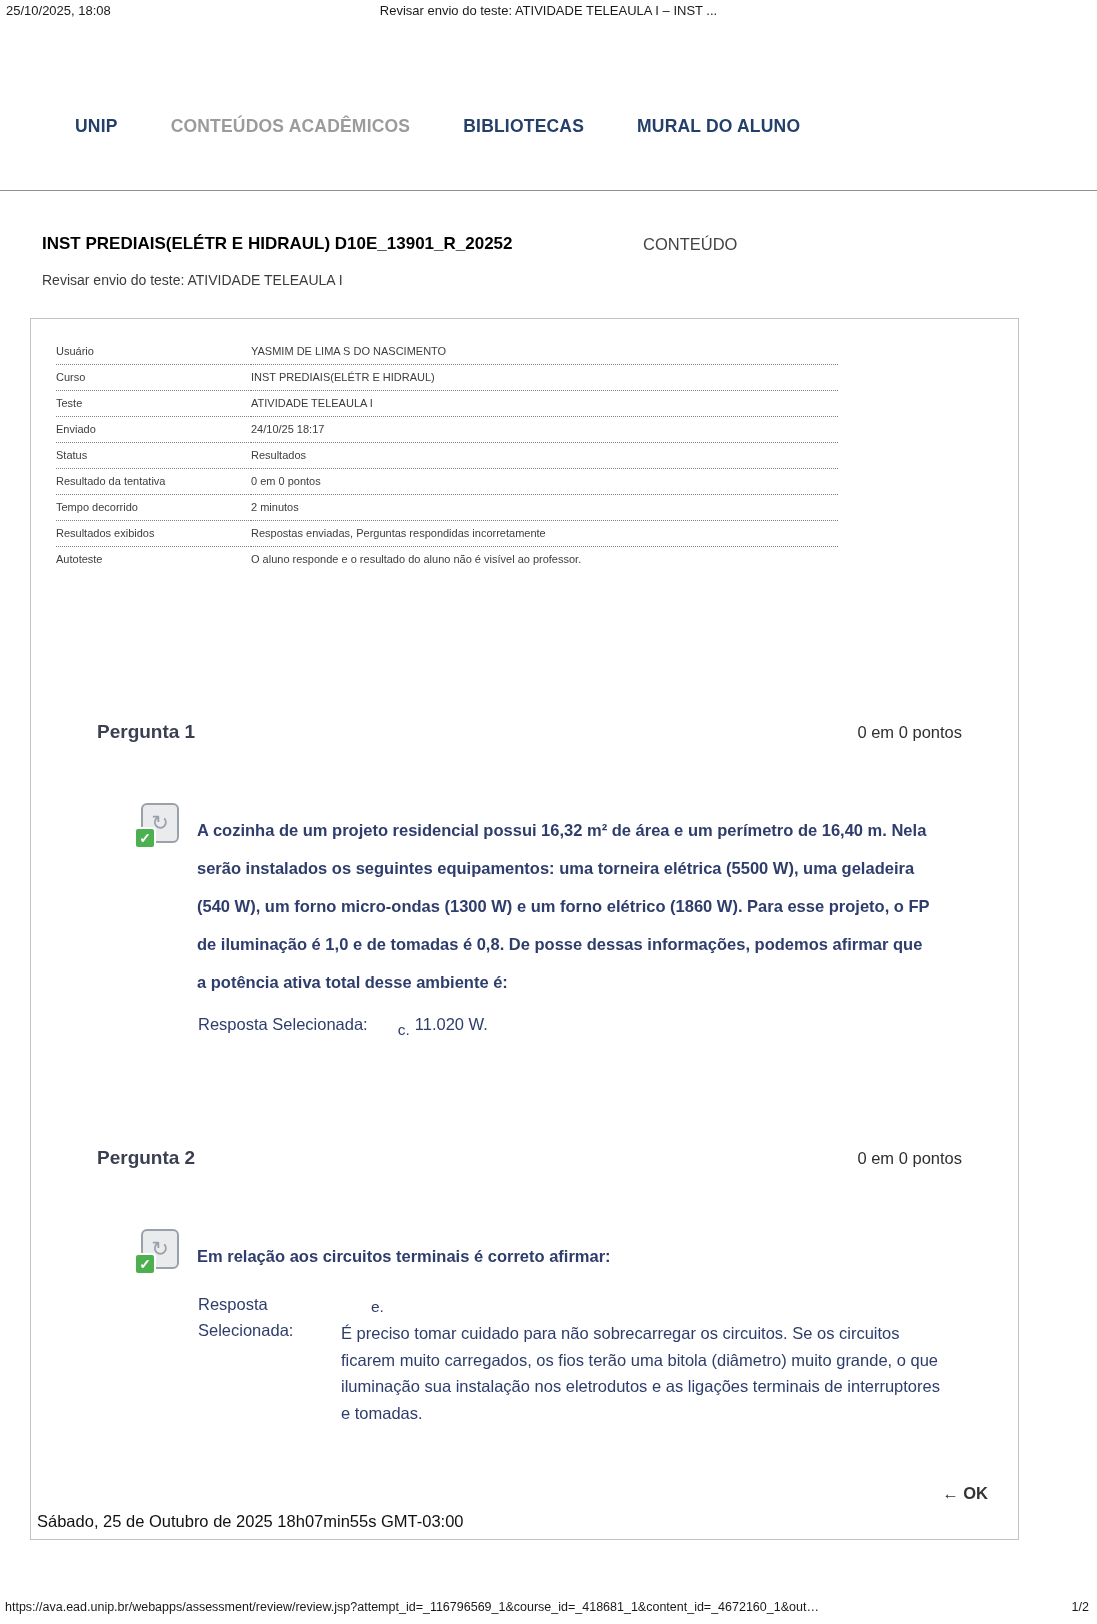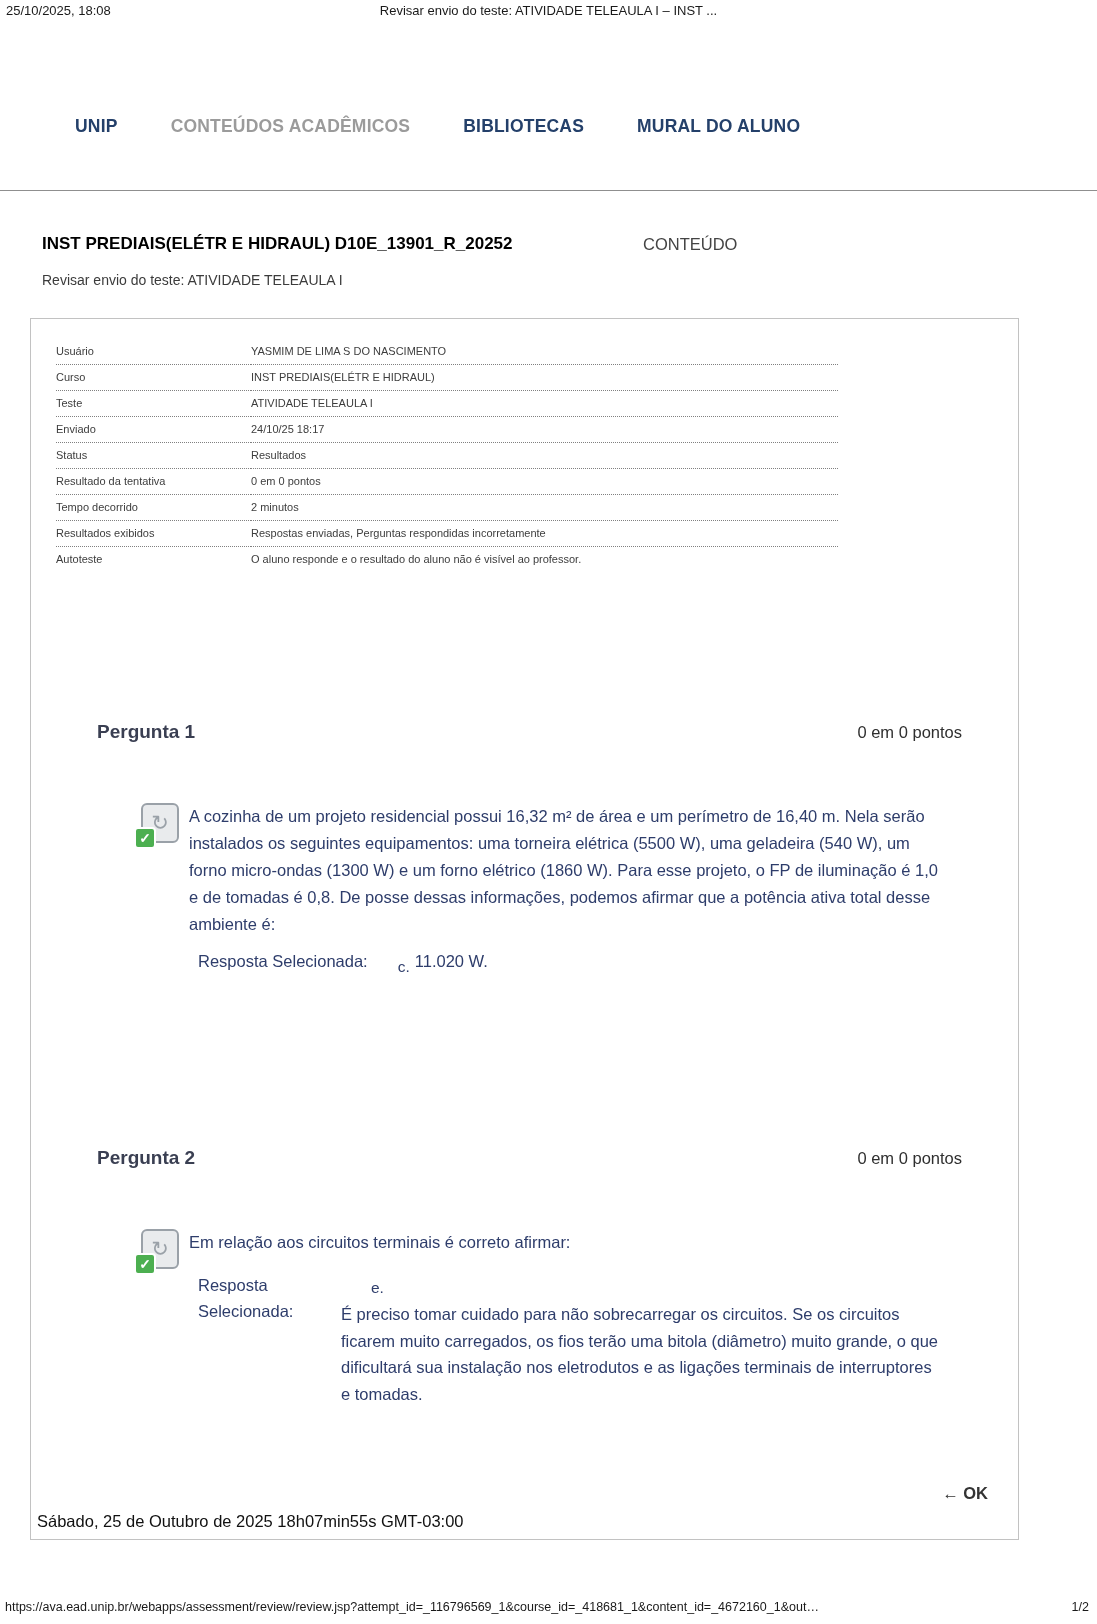--- a/index.html
+++ b/index.html
@@ -46,21 +46,21 @@
   .q-title { margin: 0; font-size: 19px; font-weight: 700; color: #3a3f52; }
   .q-points { font-size: 16.5px; color: #2f2f2f; }
   .q-body { display: flex; margin-top: 60px; margin-left: 37px; }
 
   
   .q-icon { position: relative; width: 48px; height: 48px; flex: none; margin-right: 7px; }
   .doc-icon { position: absolute; top: 0; left: 7px; width: 38px; height: 40px; background: #e9ebed; border: 2px solid #9aa1a8; border-radius: 6px; color: #9aa1a8; font-size: 21px; display: flex; align-items: center; justify-content: center; }
   .check-icon { position: absolute; bottom: 2px; left: 0; width: 22px; height: 22px; background: #4caf50; border: 2px solid #fff; border-radius: 4px; color: #fff; font-size: 14px; font-weight: 700; display: flex; align-items: center; justify-content: center; }
 
   .q-content { width: 752px; font-size: 16.5px; color: #2e3d6b; }
-  .q-text { margin: 0; line-height: 27px; }
+  .q-text { margin: 8px; line-height: 38px; font-weight: bold; }
 
   
   .answer-line { margin-top: 14px; padding-left: 9px; }
   .ans-letter { margin-left: 30px; position: relative; top: 5px; font-size: 15.5px; }
   .ans-value { margin-left: 5px; }
 
   
   .answer-block { display: flex; margin-top: 16px; padding-left: 9px; line-height: 26px; }
   .ans-label-col { width: 143px; flex: none; }
   .ans-right { width: 600px; }
@@ -170,21 +170,21 @@
       <div class="q-icon">
         <span class="doc-icon">↻</span>
         <span class="check-icon">✓</span>
       </div>
       <div class="q-content">
         <p class="q-text">Em relação aos circuitos terminais é correto afirmar:</p>
         <div class="answer-block">
           <span class="ans-label-col">Resposta Selecionada:</span>
           <span class="ans-right">
             <span class="ans-letter2">e.</span>
-            <p class="ans-paragraph">É preciso tomar cuidado para não sobrecarregar os circuitos. Se os circuitos ficarem muito carregados, os fios terão uma bitola (diâmetro) muito grande, o que dificultará sua instalação nos eletrodutos e as ligações terminais de interruptores e tomadas.</p>
+            <p class="ans-paragraph">É preciso tomar cuidado para não sobrecarregar os circuitos. Se os circuitos ficarem muito carregados, os fios terão uma bitola (diâmetro) muito grande, o que iluminação sua instalação nos eletrodutos e as ligações terminais de interruptores e tomadas.</p>
           </span>
         </div>
       </div>
     </div>
   </div>
 
   <a class="ok-button"><span>←</span>&nbsp;<span>OK</span></a>
 
   <div class="timestamp">Sábado, 25 de Outubro de 2025 18h07min55s GMT-03:00</div>
 </section>

